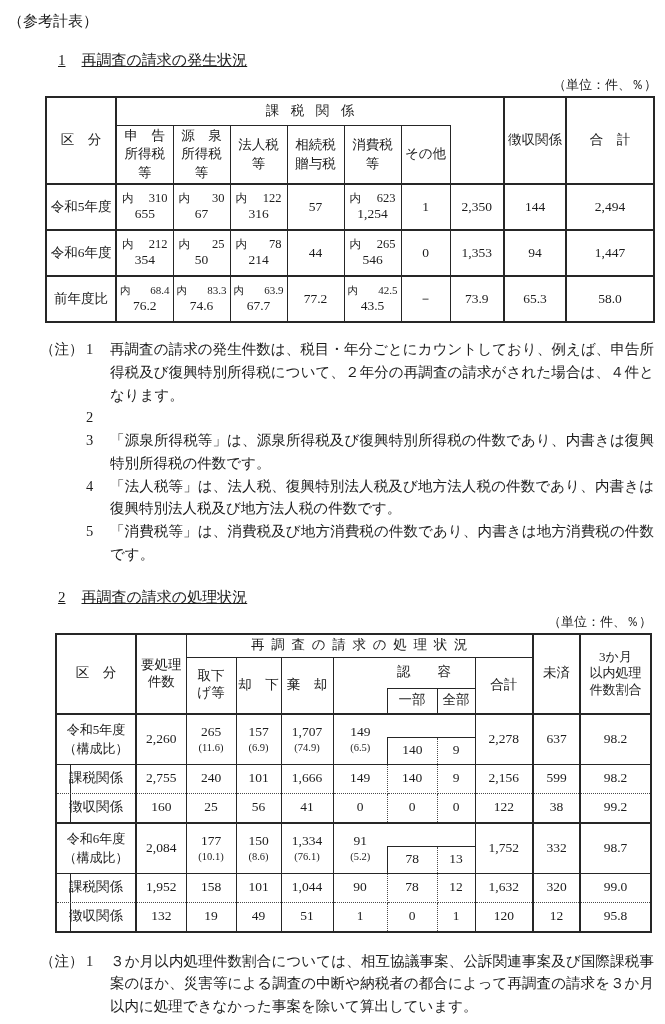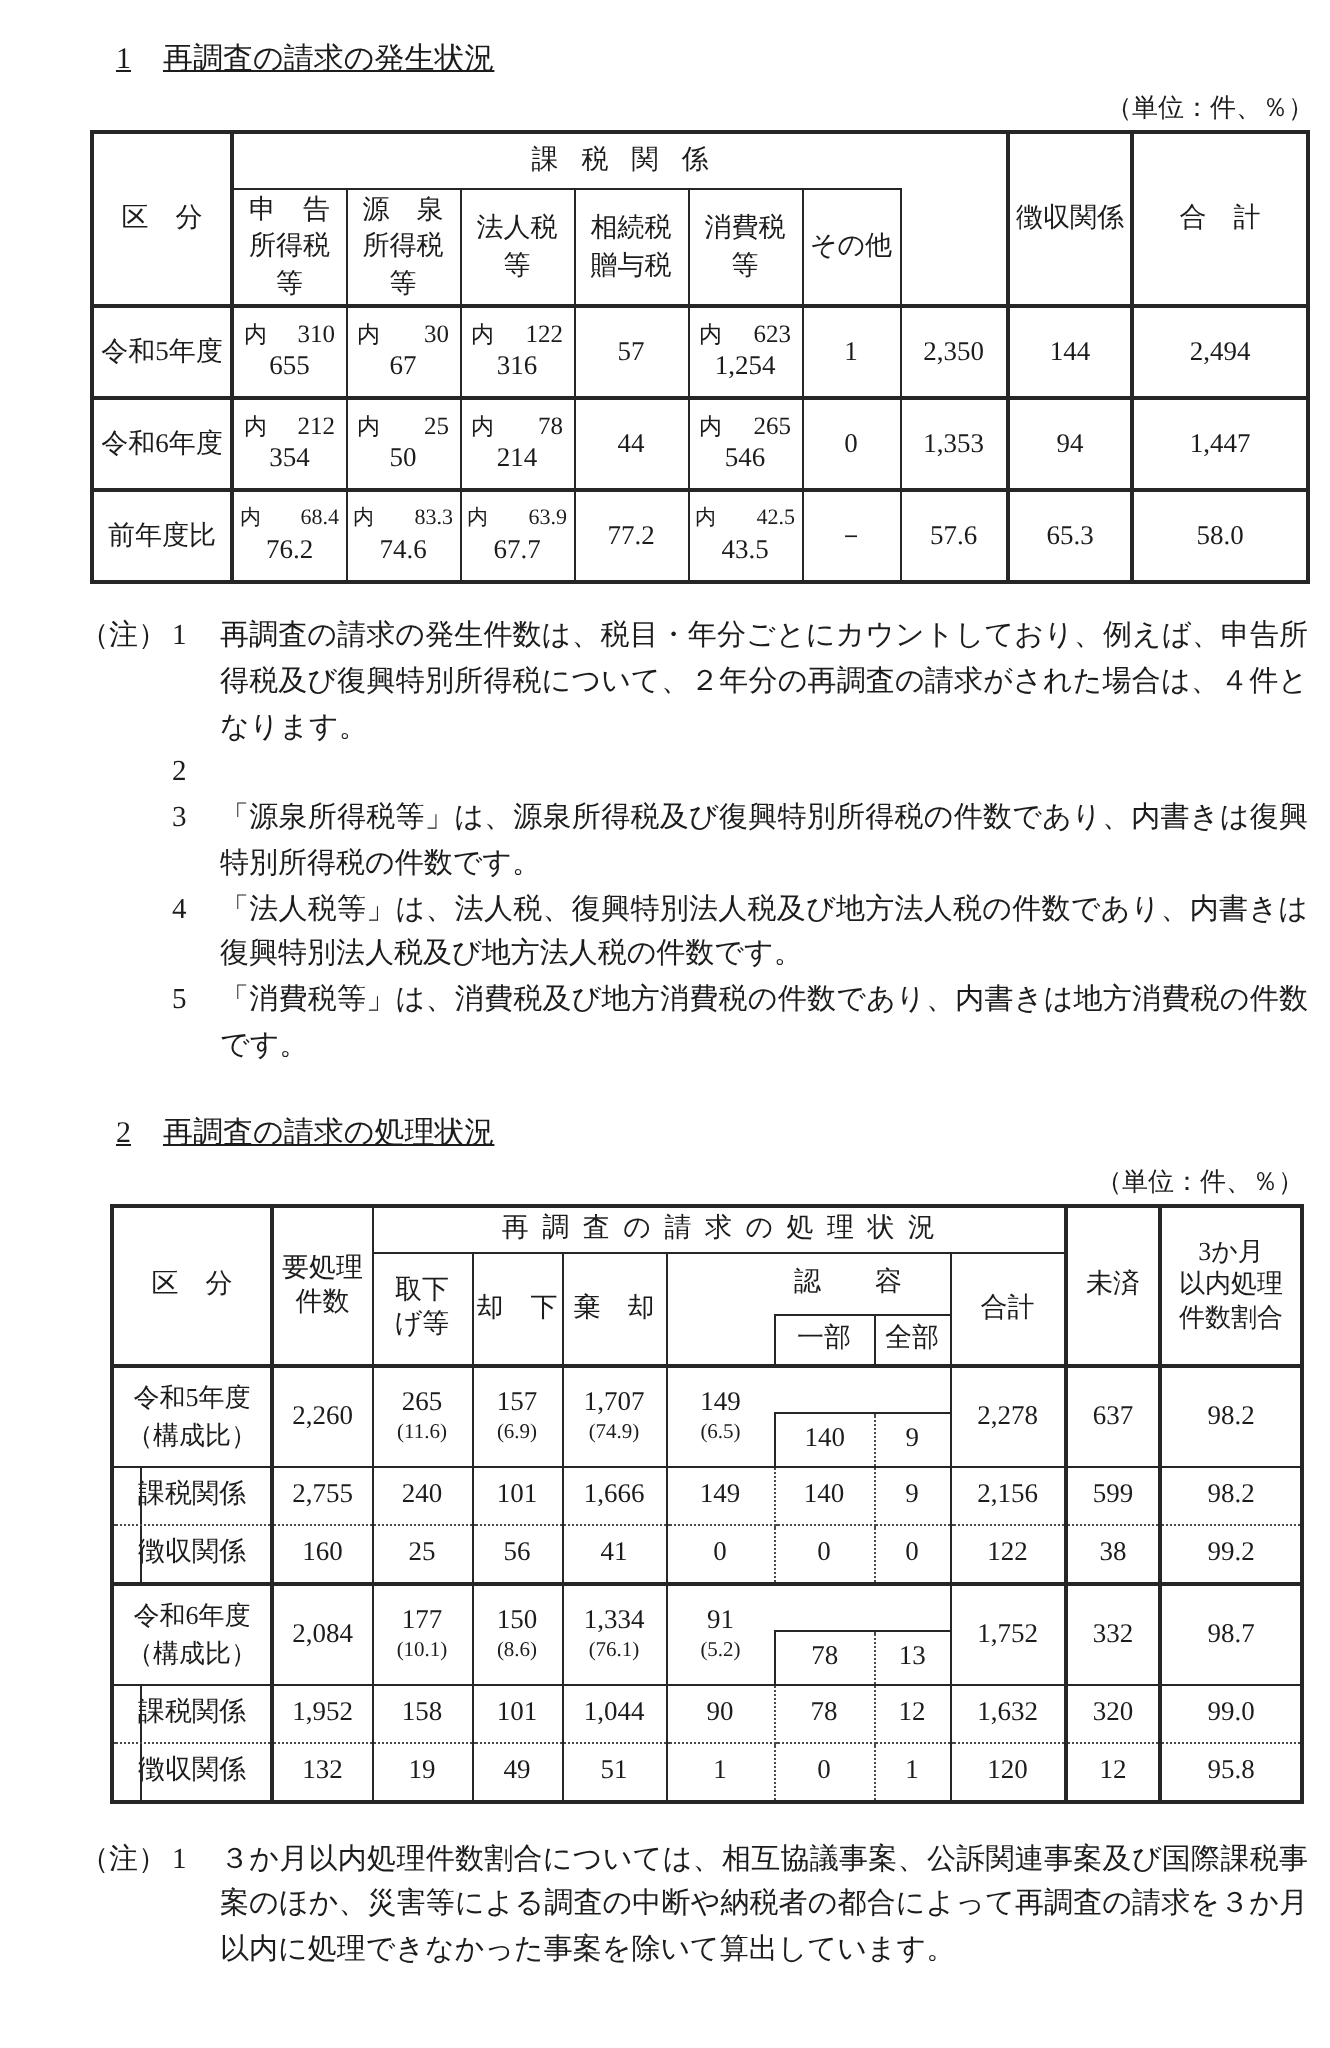--- a/index.html
+++ b/index.html
@@ -71,20 +71,21 @@
   .nm{width:46px;flex:none;}
   .nn{width:24px;flex:none;}
   .nt{flex:1;text-align:justify;}
   .sec2{margin-top:22px;}
 </style>
 </head>
 <body>
 
 <div class="page">
 
+  <div class="toplabel">（参考計表）</div>
 
   <div class="sec-title">
     <span class="no">1</span><span class="tt">再調査の請求の発生状況</span>
   </div>
   <div class="unit u1">（単位：件、％）</div>
 
   <table class="t1">
     <colgroup>
       <col style="width:70px">
         <col style="width:57px">
@@ -244,21 +245,21 @@
         <td>
             <div class="uc">
               <div class="u">
                 <span class="ul">内</span>
                 <span class="uv">42.5</span>
               </div>
               <div class="mv">43.5</div>
             </div>
           </td>
         <td>－</td>
-        <td class="bR2">57.6</td>
+        <td class="bR2">73.9</td>
         <td class="bR2">65.3</td>
         <td>58.0</td>
       </tr>
     </tbody>
   </table>
 
   <div class="notes">
     <div class="note">
       <span class="nm">（注）</span>
       <span class="nn">1</span>

